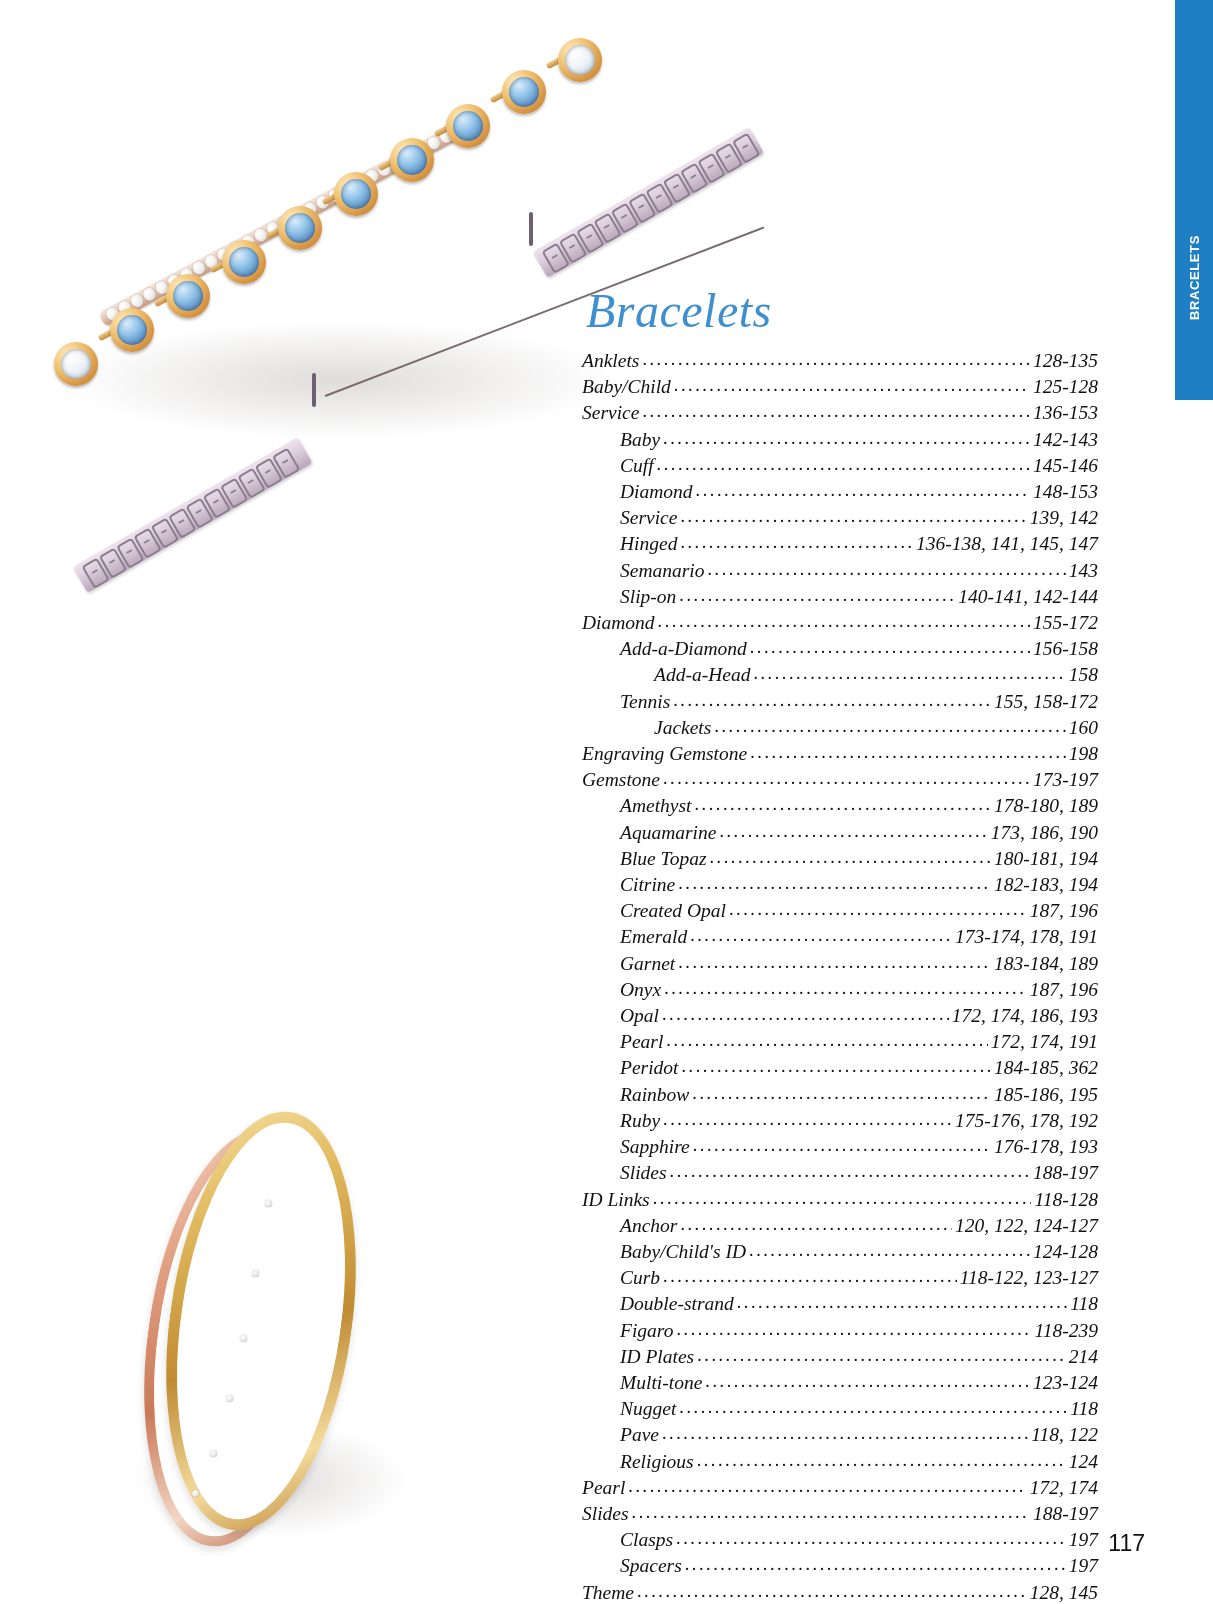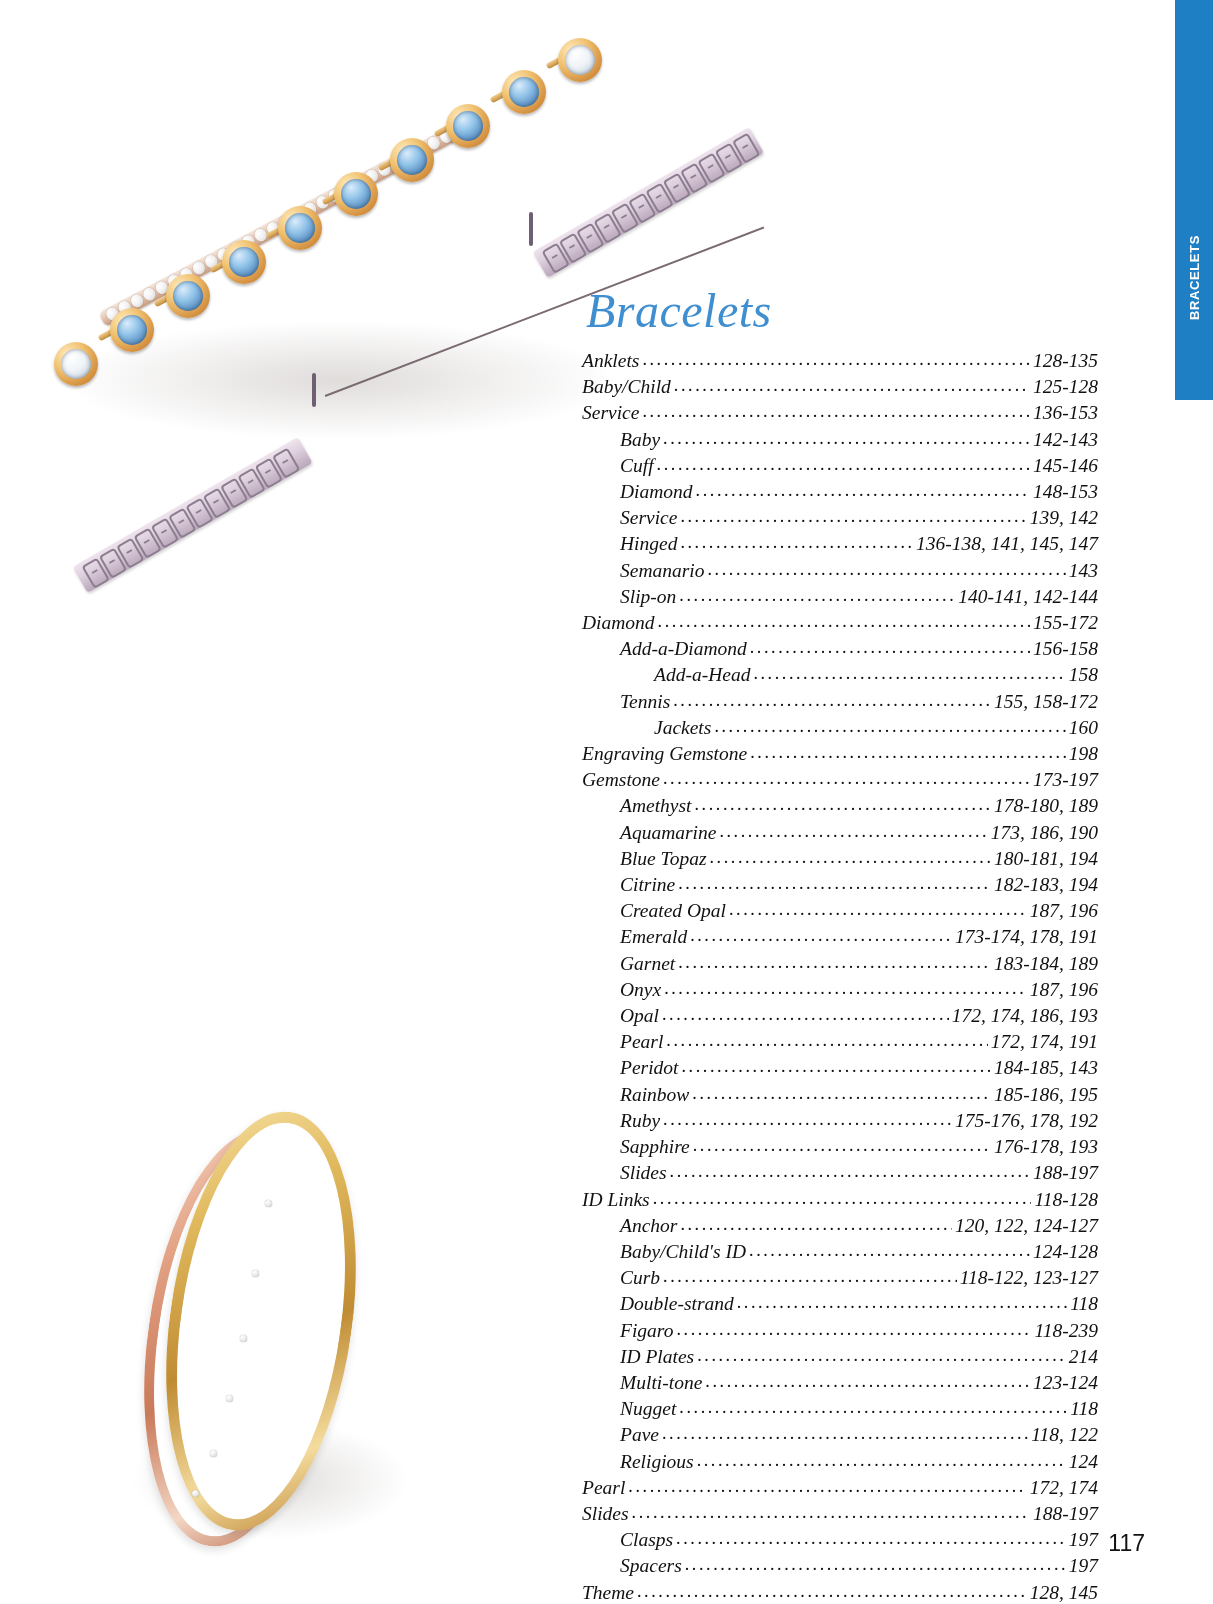--- a/index.html
+++ b/index.html
@@ -486,21 +486,21 @@
       <span class="pages">172, 174, 186, 193</span>
     </div>
     <div class="entry lvl-1">
       <span class="label">Pearl</span>
       <span class="dots">..........................................................................................</span>
       <span class="pages">172, 174, 191</span>
     </div>
     <div class="entry lvl-1">
       <span class="label">Peridot</span>
       <span class="dots">..........................................................................................</span>
-      <span class="pages">184-185, 143</span>
+      <span class="pages">184-185, 362</span>
     </div>
     <div class="entry lvl-1">
       <span class="label">Rainbow</span>
       <span class="dots">..........................................................................................</span>
       <span class="pages">185-186, 195</span>
     </div>
     <div class="entry lvl-1">
       <span class="label">Ruby</span>
       <span class="dots">..........................................................................................</span>
       <span class="pages">175-176, 178, 192</span>

